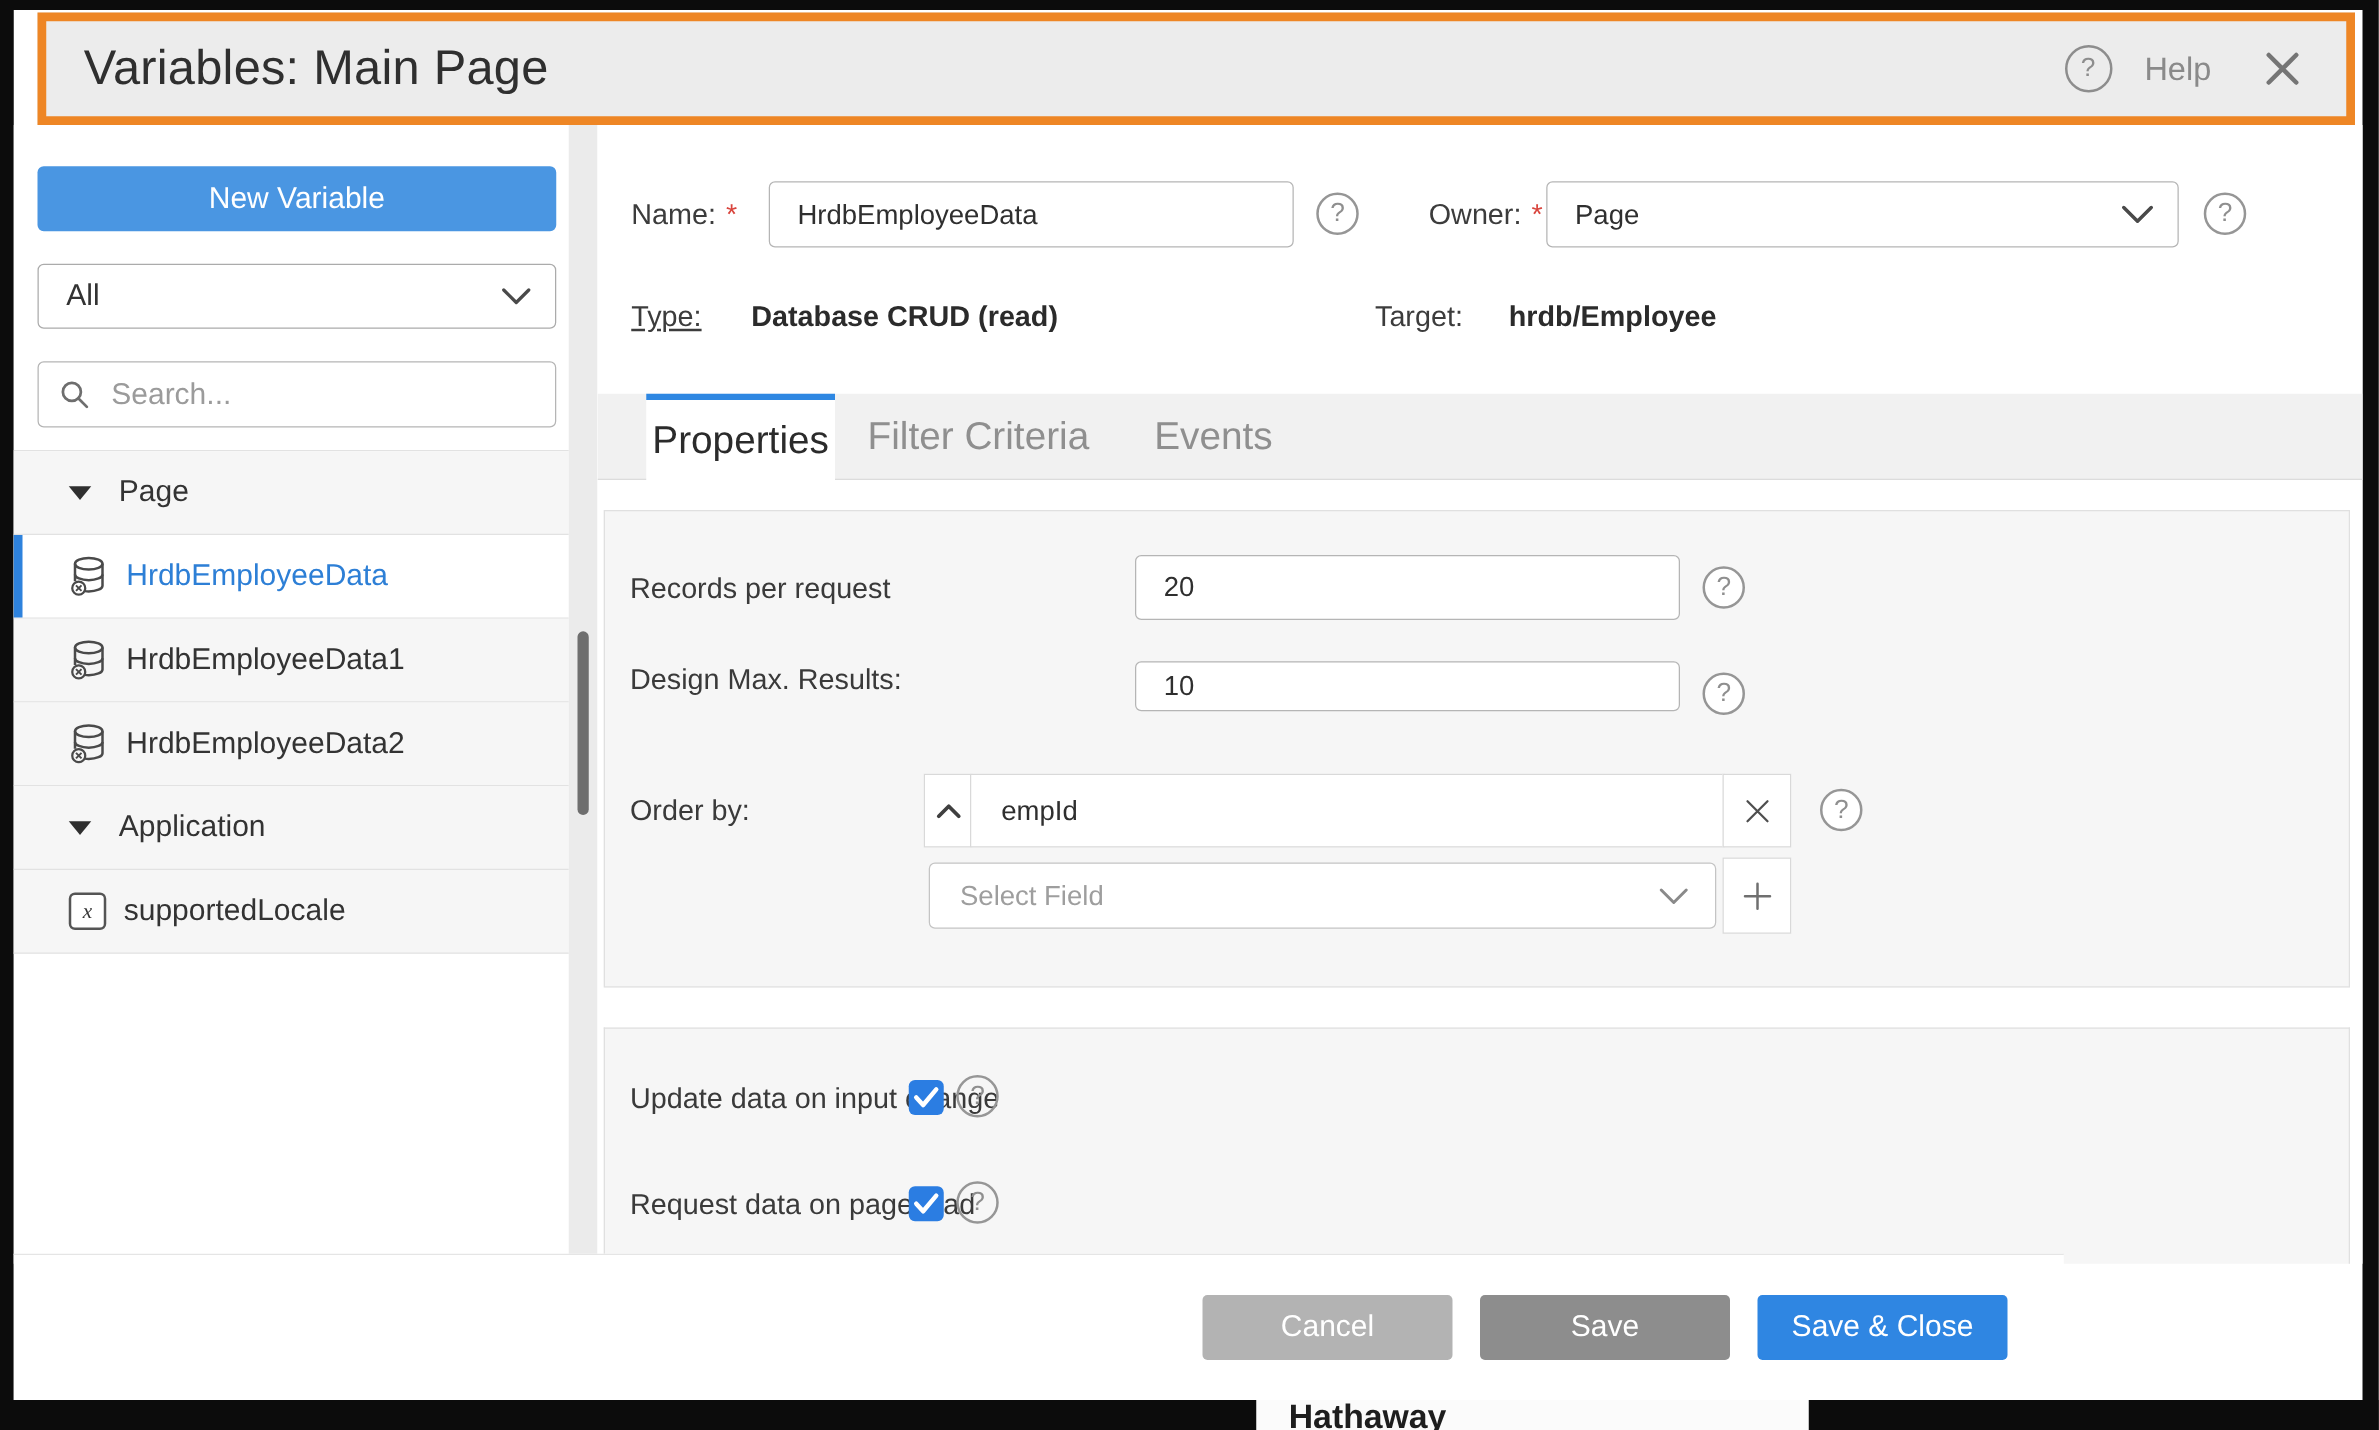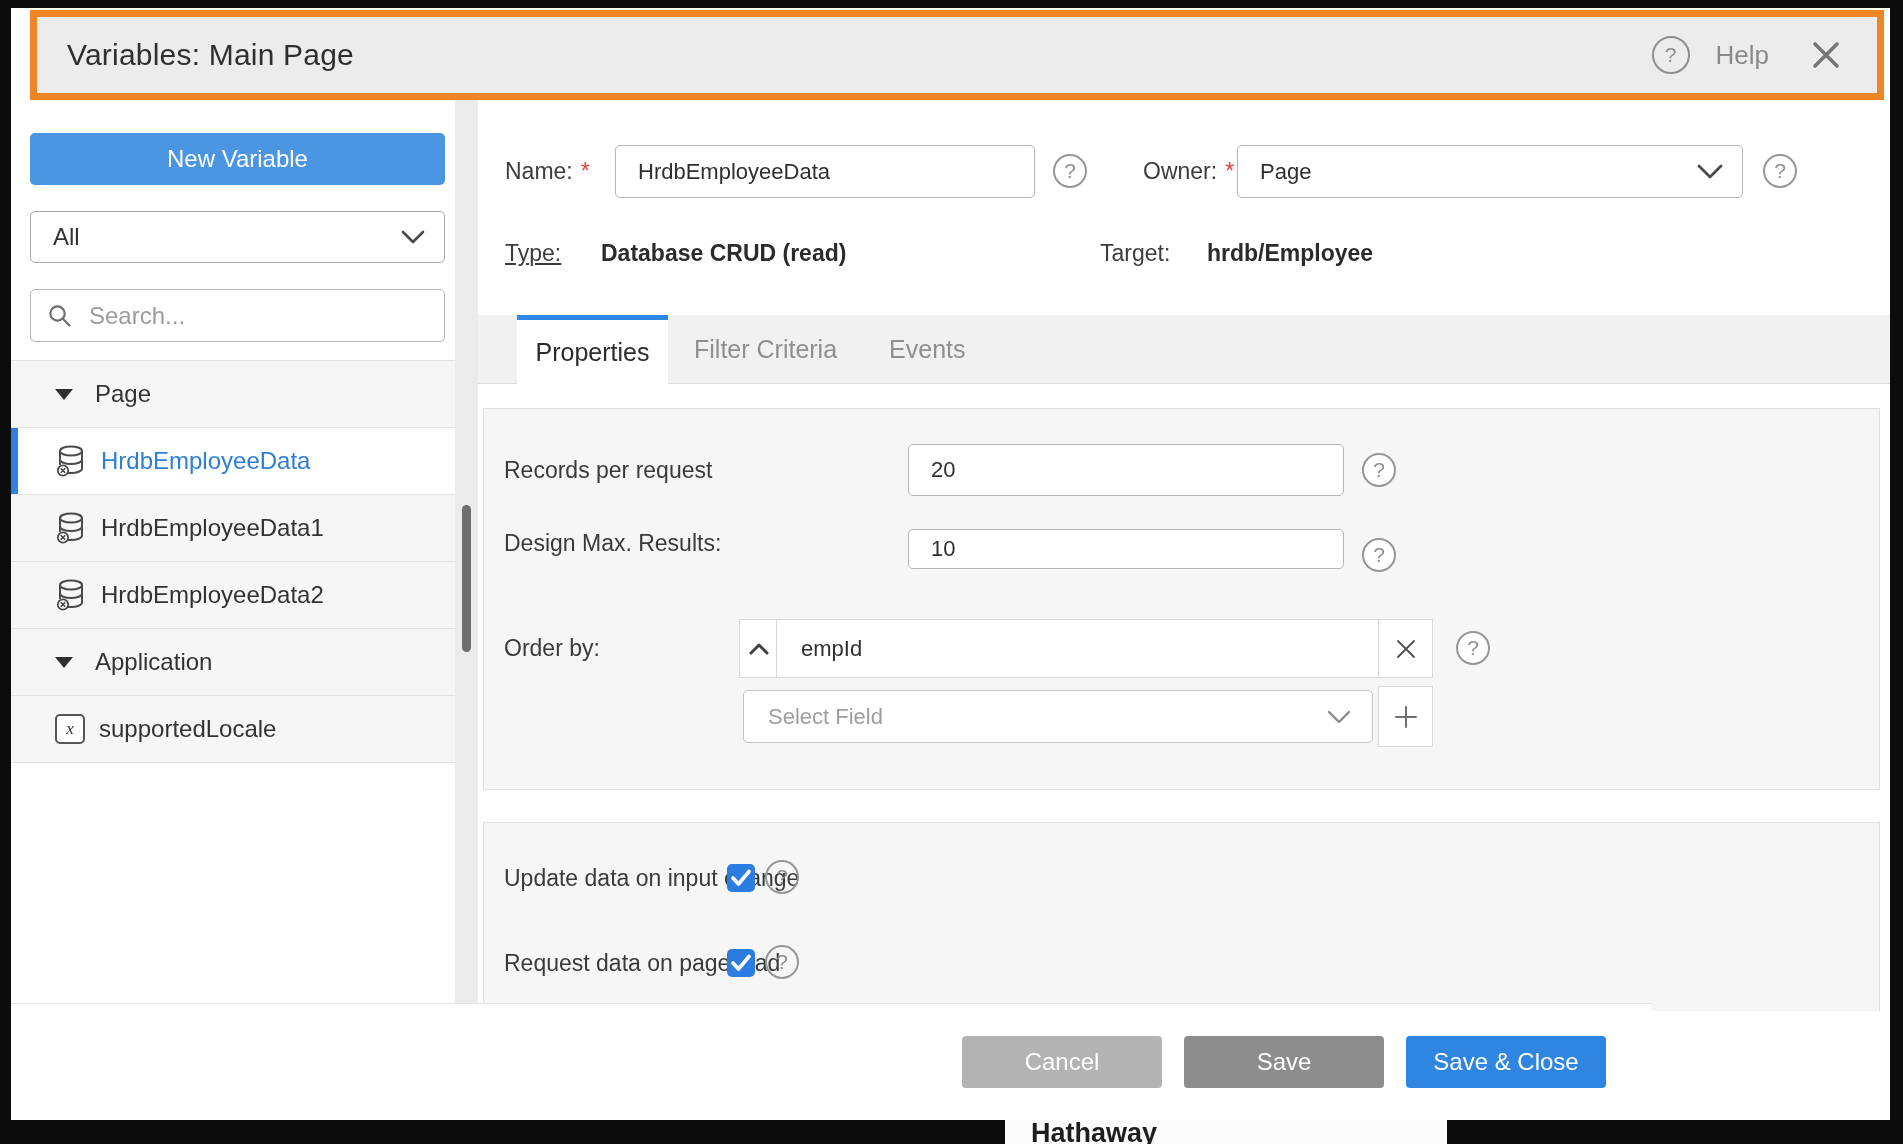--- a/index.html
+++ b/index.html
@@ -9,21 +9,21 @@
     -webkit-font-smoothing:antialiased;
   }
   .dialog{position:absolute;left:11px;top:8px;width:1879px;height:1112px;background:#ffffff;}
 
   
   .header-box{
     position:absolute;left:19px;top:2px;width:1840px;height:76px;
     border:7px solid #EE8625;background:#ececec;
     display:flex;align-items:center;justify-content:space-between;
   }
-  .header-title{font-size:30px;color:#2f2f2f;padding-left:30px;letter-spacing:.2px;}
+  .header-title{font-size:39px;color:#2f2f2f;padding-left:30px;letter-spacing:.2px;}
   .header-right{display:flex;align-items:center;gap:26px;padding-right:34px;}
   .help-circle{width:34px;height:34px;border:2.5px solid #8d8d8d;border-radius:50%;
     color:#8d8d8d;font-size:21px;display:flex;align-items:center;justify-content:center;}
   .help-text{font-size:26px;color:#8a8a8a;}
   .close-x{width:34px;height:34px;margin-left:14px;display:flex;align-items:center;justify-content:center;cursor:pointer;}
 
   
   .sidebar{position:absolute;left:0;top:92px;width:444px;height:911px;background:#ffffff;}
   .btn-new{
     position:absolute;left:19px;top:33px;width:415px;height:52px;background:#4A96E2;
@@ -72,21 +72,21 @@
     display:flex;align-items:center;justify-content:space-between;padding:0 18px 0 22px;font-size:22px;color:#2f2f2f;cursor:pointer;
   }
   .qmark{position:absolute;width:34px;height:34px;border:2.5px solid #969696;border-radius:50%;
     color:#8f8f8f;font-size:21px;display:flex;align-items:center;justify-content:center;background:#fff;box-sizing:border-box;}
   .bold-val{position:absolute;font-size:23px;font-weight:700;color:#2b2b2b;}
 
   
   .tabbar{position:absolute;left:0;top:215px;width:1412px;height:68px;background:#f1f1f1;border-bottom:1px solid #dcdcdc;
     display:flex;align-items:stretch;}
   .tab-spacer{width:39px;}
-  .tab{display:flex;align-items:center;justify-content:center;font-size:25px;color:#8f8f8f;cursor:pointer;}
+  .tab{display:flex;align-items:center;justify-content:center;font-size:31px;color:#8f8f8f;cursor:pointer;}
   .tab.active{
     width:151px;background:#ffffff;border-top:5px solid #2E87E2;color:#2b2b2b;height:64px;margin-bottom:-1px;
   }
   .tab.plain{padding:0 26px;}
 
   
   .panel{position:absolute;left:5px;width:1397px;background:#f6f6f6;border:1px solid #e0e0e0;box-sizing:border-box;}
   .panel1{top:308px;height:382px;}
   .panel2{top:722px;height:190px;border-bottom:none;}
   .plabel{position:absolute;left:20px;font-size:23px;color:#3a3a3a;}

